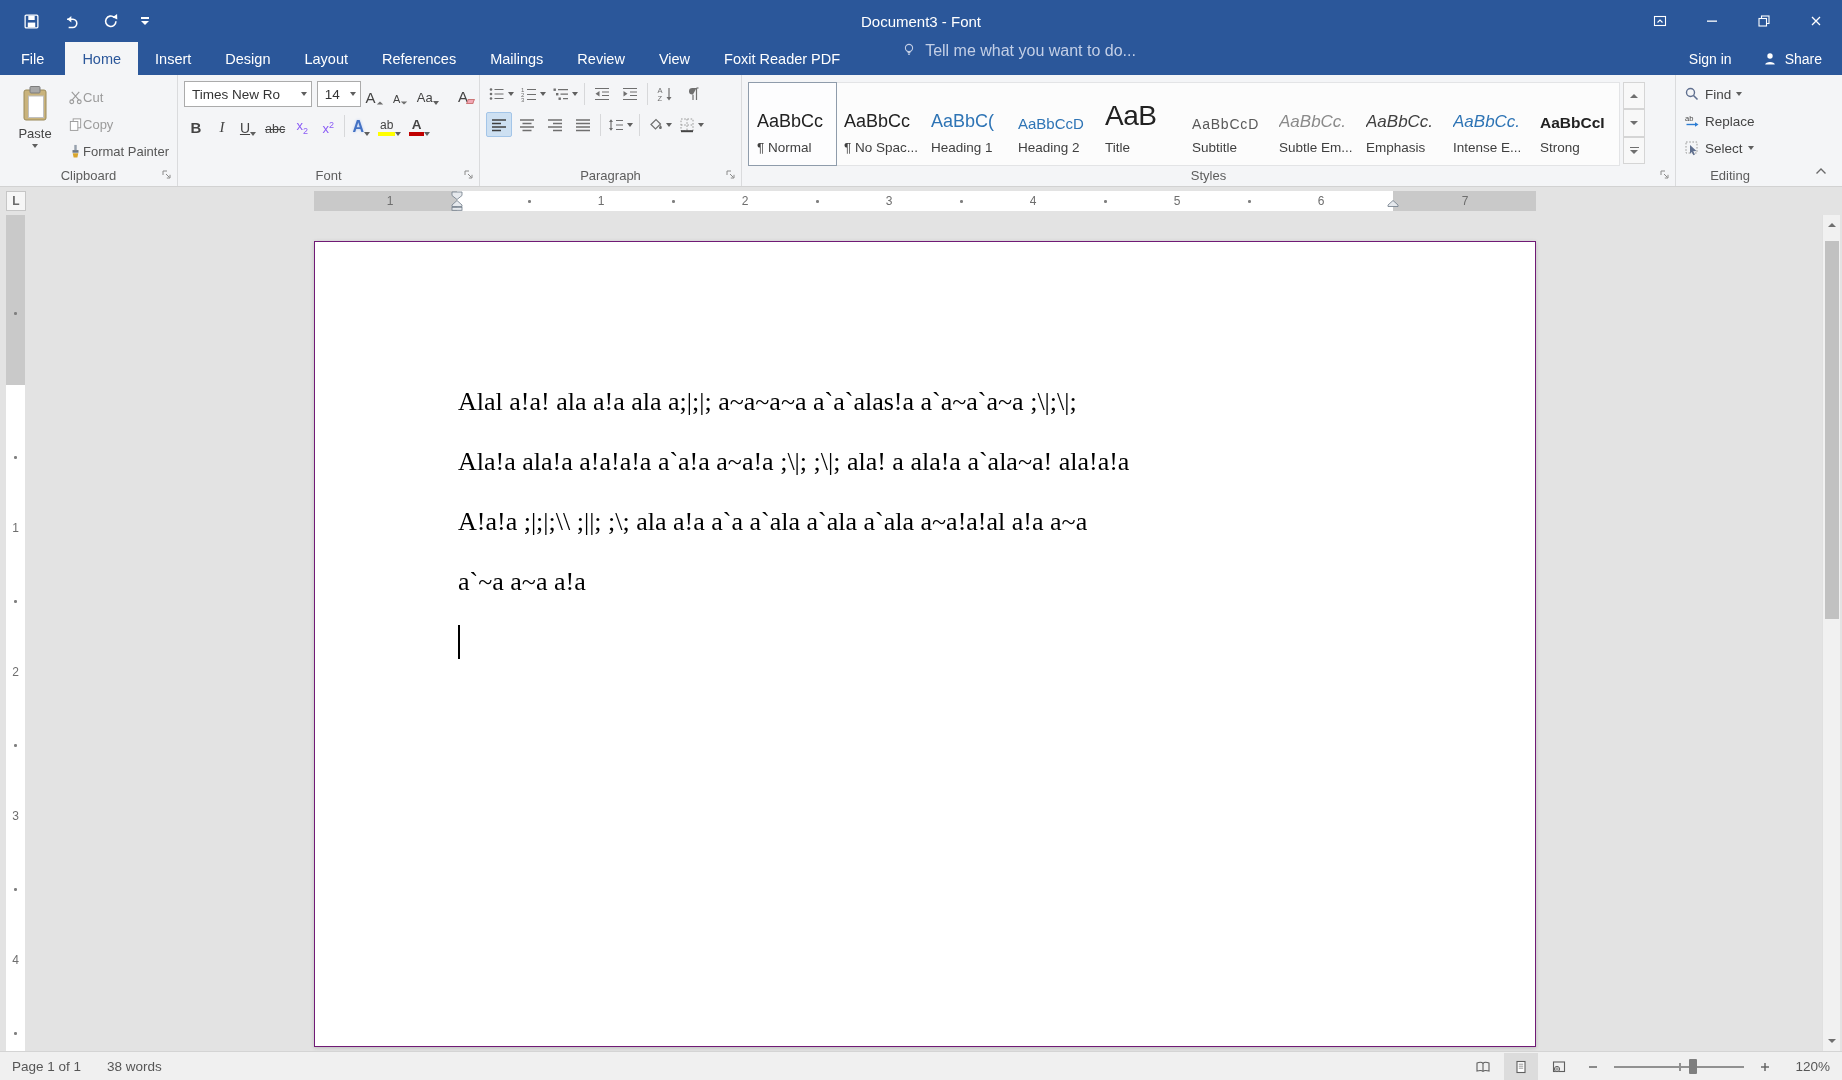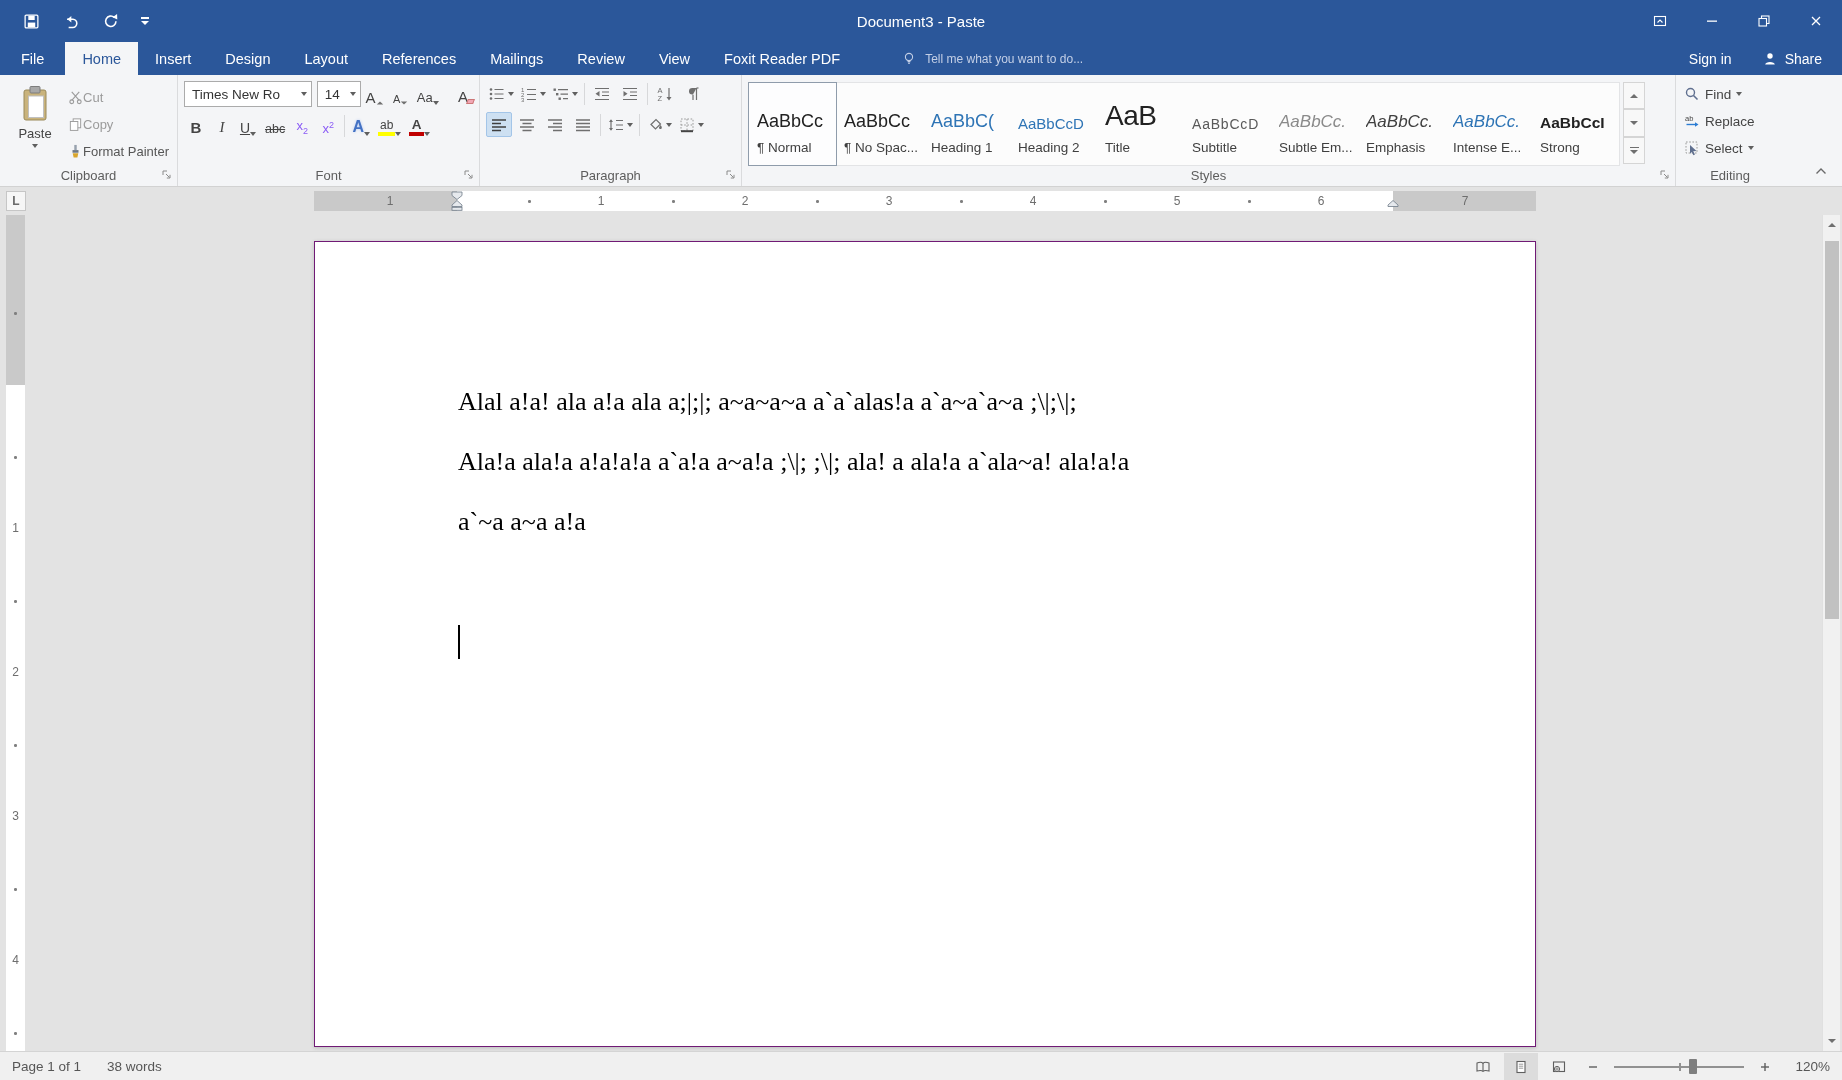--- a/index.html
+++ b/index.html
@@ -16,21 +16,21 @@
   .qat-custom .bar { width:8px; height:1.5px; background:#fff; }
   .win-title { position:absolute; left:0; right:0; text-align:center; color:#ffffff; font-size:15px; pointer-events:none; }
   .win-controls { margin-left:auto; display:flex; height:42px; z-index:2; }
   .win-btn { width:52px; height:42px; display:flex; align-items:center; justify-content:center; }
 
   
   .tabrow { height:33px; background:#2b579a; display:flex; align-items:stretch; flex:none; }
   .tab { color:#ffffff; font-size:14.5px; padding:0 17px; display:flex; align-items:center; cursor:default; }
   .tab.file { padding:0 21px; }
   .tab.active { background:#f4f5f7; color:#2b579a; }
-  .tellme { display:flex; align-items:center; gap:8px; margin-left:34px; color:#c3cfe6; font-size:12px; padding:0 10px; }
+  .tellme { display:flex; gap:8px; margin-left:34px; color:#c3cfe6; font-size:16px; padding:0 10px; }
   .tabrow-right { margin-left:auto; display:flex; align-items:center; gap:30px; padding-right:20px; color:#ffffff; font-size:14px; }
   .share-btn, .signin-btn { display:flex; align-items:center; gap:7px; color:#fff; }
 
   
   .ribbon { height:112px; background:#f4f5f7; border-bottom:1px solid #d2d2d2; display:flex; position:relative; flex:none; }
   .rgroup { position:relative; border-right:1px solid #dadbdd; height:100%; padding:6px 4px 22px 6px; }
   .rgroup-label { position:absolute; bottom:3px; left:0; right:0; text-align:center; font-size:13px; color:#5d5d5d; }
   .launcher { position:absolute; right:3px; bottom:4px; width:15px; height:15px; display:flex; align-items:center; justify-content:center; cursor:default; }
   .caret { width:0;height:0;border-left:3.5px solid transparent;border-right:3.5px solid transparent;border-top:4px solid #5f5f5f; display:inline-block; }
 
@@ -162,21 +162,21 @@
         <svg width="18" height="18" viewBox="0 0 16 16">
             <path d="M12.4 8.2 a4.6 4.6 0 1 1 -1.5 -3.4" fill="none" stroke="#fff" stroke-width="1.4"></path>
             <polygon points="13.4,1.8 13.6,6.6 9.4,4.6" fill="#fff"></polygon>
           </svg>
       </div>
       <div class="qat-custom">
         <span class="bar"></span>
         <span class="qat-caret"></span>
       </div>
     </div>
-    <div class="win-title">Document3 - Paste</div>
+    <div class="win-title">Document3 - Font</div>
     <div class="win-controls">
       <div class="win-btn">
         <svg width="16" height="16" viewBox="0 0 16 16">
             <rect x="2.5" y="3.5" width="11" height="9" fill="none" stroke="#fff" stroke-width="1.1"></rect>
             <path d="M5.5 9.5 L8 7 L10.5 9.5" fill="none" stroke="#fff" stroke-width="1.1"></path>
           </svg>
       </div>
       <div class="win-btn">
         <svg width="16" height="16" viewBox="0 0 16 16">
             <rect x="3" y="7.5" width="10" height="1.3" fill="#fff"></rect>
@@ -611,20 +611,21 @@
           <span class="vdot" style="top: 529px;"></span>
           <span class="vdot" style="top: 673px;"></span>
           <span class="vdot" style="top: 817px;"></span>
         </div>
     </div>
 
     <div class="page">
       <div class="page-text">
         <div class="doc-par">Alal a!a! ala a!a ala a;|;|; a~a~a~a a`a`alas!a a`a~a`a~a ;\|;\|;</div>
         <div class="doc-par">Ala!a ala!a a!a!a!a a`a!a a~a!a ;\|; ;\|; ala! a ala!a a`ala~a! ala!a!a</div>
+        <div class="doc-par">A!a!a ;|;|;\\ ;||; ;\; ala a!a a`a a`ala a`ala a`ala a~a!a!al a!a a~a</div>
         <div class="doc-par">a`~a a~a a!a</div>
       </div>
       <div class="cursor"></div>
     </div>
 
     <div class="scrollbar">
       <div class="sb-arrow" style="top:0">
           <span class="tri-up"></span>
         </div>
       <div class="sb-thumb"></div>

